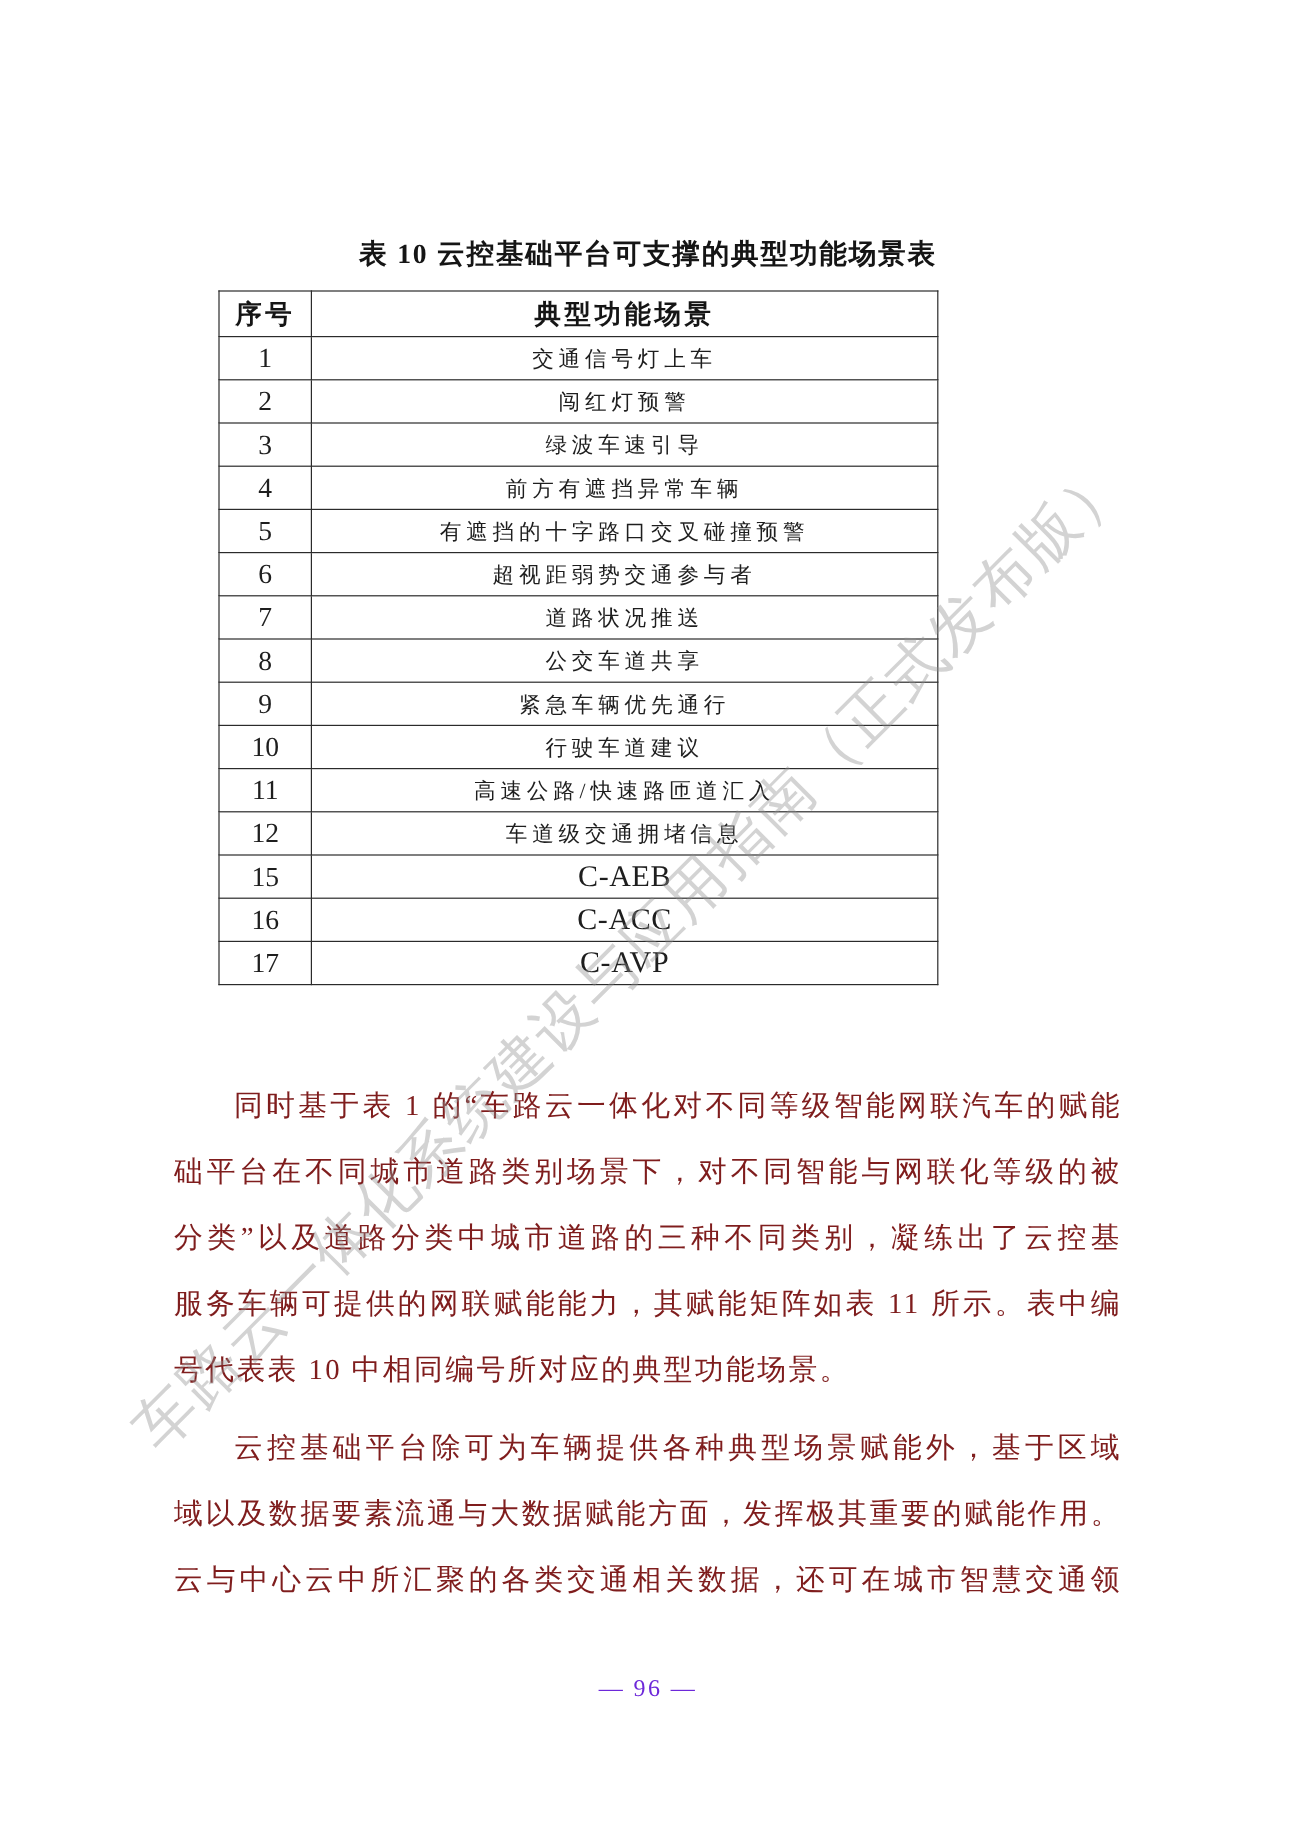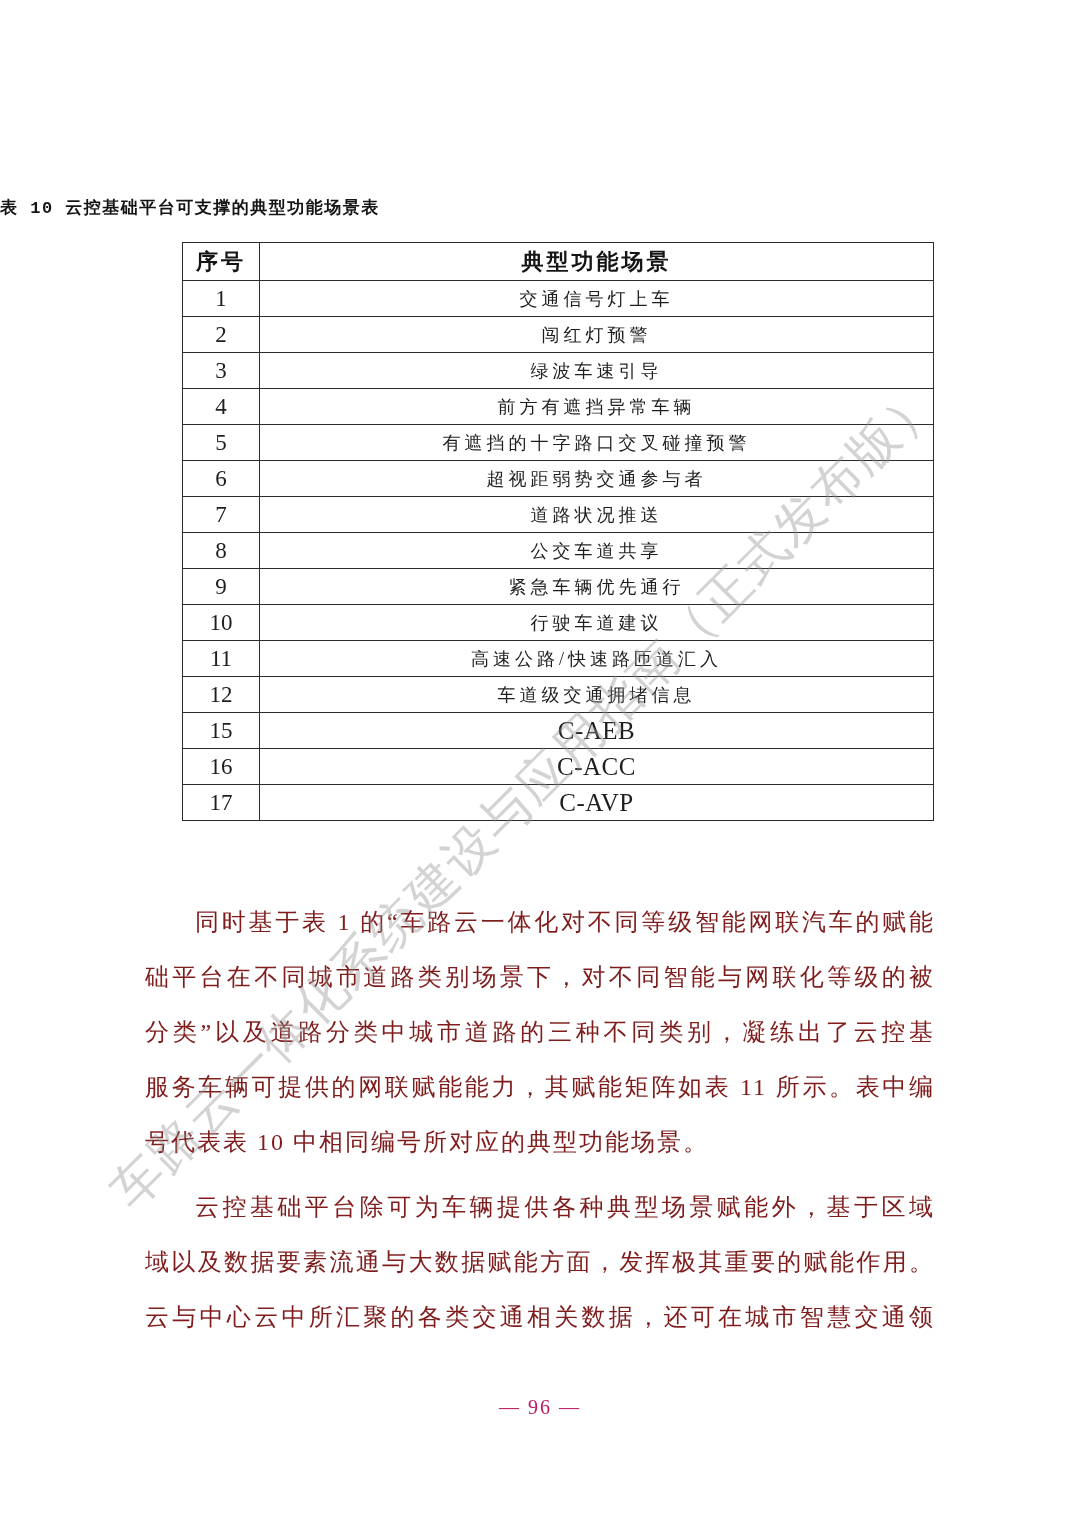--- a/index.html
+++ b/index.html
@@ -21,31 +21,31 @@
     color:rgba(145,145,145,0.40);
     white-space:nowrap;
     z-index:6;
     pointer-events:none;
     font-family:"Liberation Serif","DejaVu Serif",serif;
   }
   .title{
     position:absolute;
     top:196px;left:0;width:100%;
     margin:0;
-    text-align:left;
-    font-size:17px;
+    text-align:center;
+    font-size:23px;
     font-weight:bold;
     letter-spacing:1.5px;
-    font-family:Liberation Mono, monospace;
+    font-family:Liberation Serif, serif;
     color:#151515;
   }
   table.scn{
     position:absolute;
     left:182px;top:242px;
-    width:752px;
+    width:600px;
     border-collapse:collapse;
     table-layout:fixed;
     background:#ffffff;
   }
   table.scn th, table.scn td{
     border:1.6px solid #2b2b2b;
     text-align:center;
     vertical-align:middle;
     padding:0;
     overflow:hidden;
@@ -86,21 +86,21 @@
     text-align:justify;
     text-align-last:justify;
   }
   .line.indent{text-indent:50px;}
   .page-number{
     position:absolute;
     left:0;top:1396px;width:100%;
     text-align:center;
     font-size:20px;
     letter-spacing:2px;
-    color:#be185d;
+    color:#6d28d9;
   }
 </style>
 </head>
 <body>
 
 <div class="page">
 
   <div class="watermark">车路云一体化系统建设与应用指南（正式发布版）</div>
 
   <h1 class="title">表 10  云控基础平台可支撑的典型功能场景表</h1>

